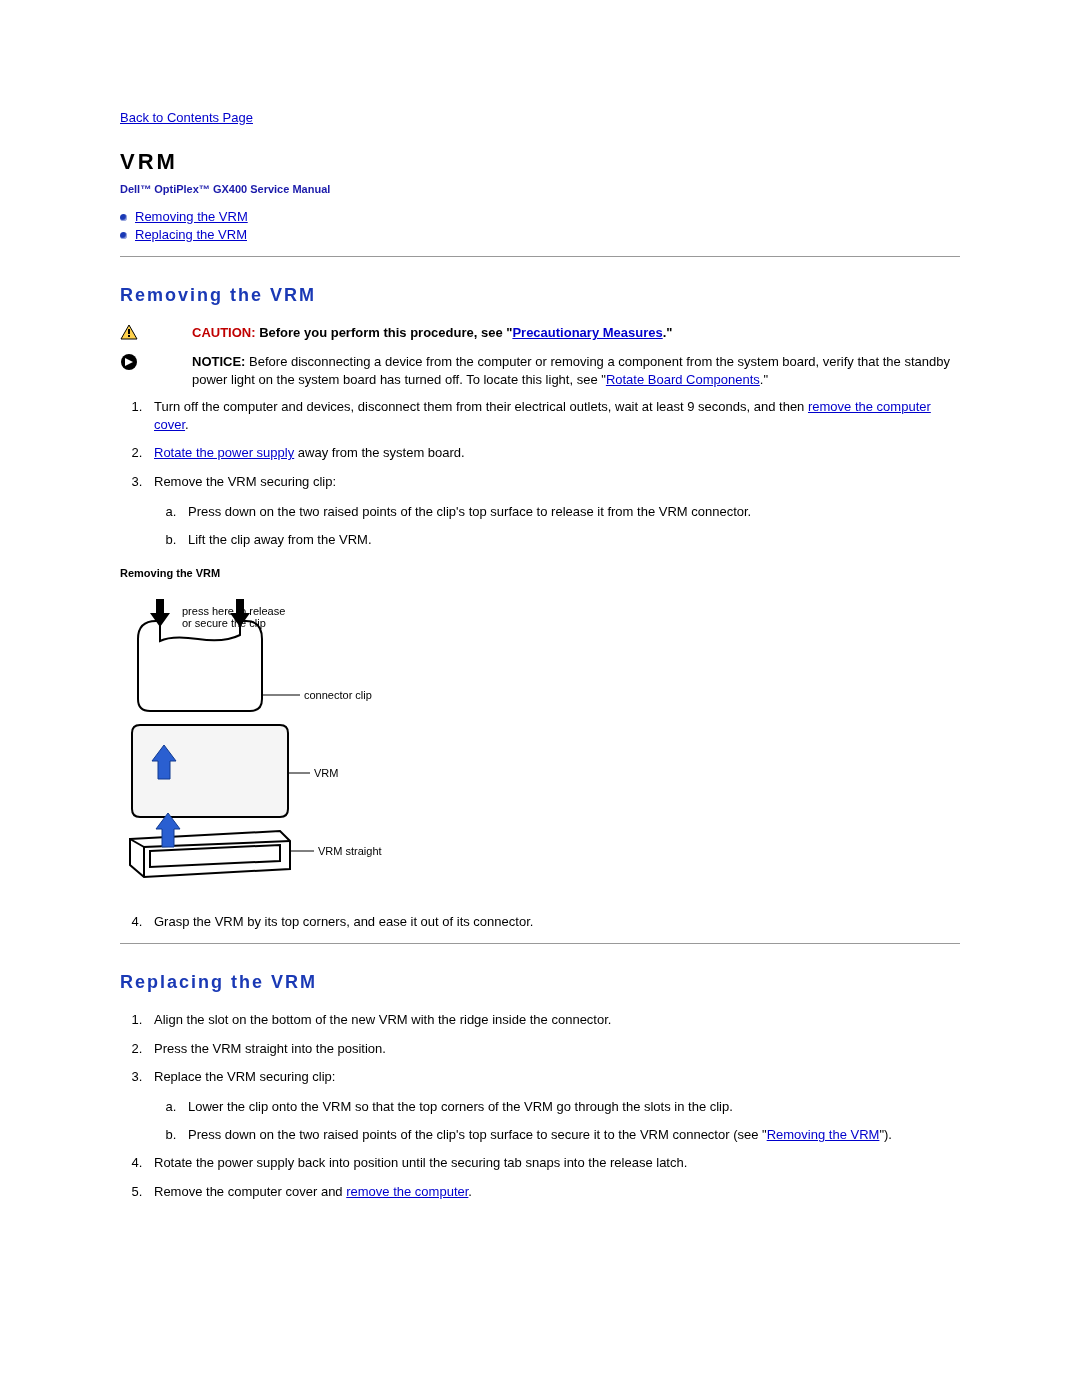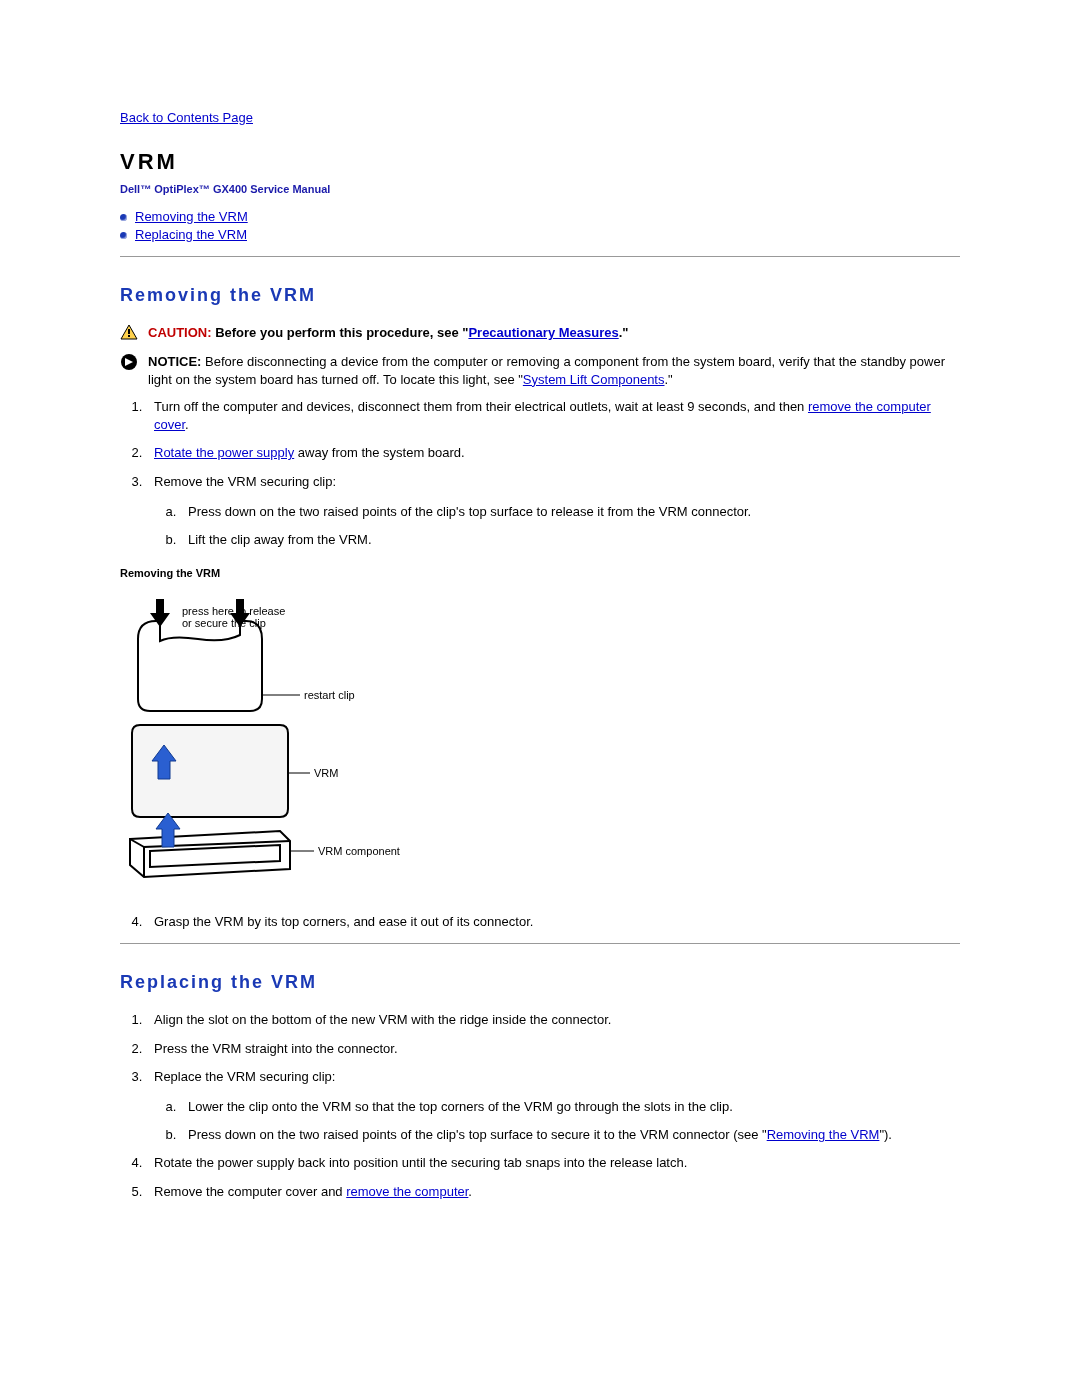--- a/index.html
+++ b/index.html
@@ -46,21 +46,21 @@
     margin: 12px 0 28px 0;
   }
   h2.section {
     font-family: Verdana, Arial, sans-serif;
     color: #1a39b5;
     font-size: 18px;
     letter-spacing: 2px;
     font-weight: bold;
     margin: 10px 0 18px 0;
   }
-  .note-row { display: flex; align-items: flex-start; margin: 6px 0 10px 0; }
+  .note-row { display: flex; align-items: flex-start; margin: 6px 0 10px 0; gap: 44px; }
   .note-row .icon { flex: 0 0 22px; margin-right: 6px; }
   .note-row .text { flex: 1; font-size: 13px; line-height: 1.35; }
   .caution-label { color: #c00000; font-weight: bold; }
   .caution-text { font-weight: bold; }
   .caution-link { color: #0000cc; font-weight: bold; text-decoration: underline; }
   .notice-label { font-weight: bold; margin-top: 20px; }
   ol.steps { margin: 10px 0 12px 26px; padding: 0; }
   ol.steps > li { margin: 10px 0; padding-left: 8px; font-size: 13px; line-height: 1.4; }
   ol.sub { list-style-type: lower-alpha; margin: 12px 0 4px 26px; padding: 0; }
   ol.sub > li { margin: 10px 0; padding-left: 8px; font-size: 13px; }
@@ -107,21 +107,21 @@
 </div>
 
 <div class="note-row">
   <div class="icon">
     <svg width="18" height="18" viewBox="0 0 18 18">
       <circle cx="9" cy="9" r="8" fill="#000"></circle>
       <path d="M5 5 L13 9 L5 13 Z" fill="#fff"></path>
     </svg>
   </div>
   <div class="text">
-    <span class="notice-label">NOTICE: </span><span>Before disconnecting a device from the computer or removing a component from the system board, verify that the standby power light on the system board has turned off. To locate this light, see "</span><a href="#">System Lift Components</a><span>."</span>
+    <span class="notice-label">NOTICE: </span><span>Before disconnecting a device from the computer or removing a component from the system board, verify that the standby power light on the system board has turned off. To locate this light, see "</span><a href="#">Rotate Board Components</a><span>."</span>
   </div>
 </div>
 
 <ol class="steps">
   <li><span>Turn off the computer and devices, disconnect them from their electrical outlets, wait at least 9 seconds, and then </span><a href="#">remove the computer cover</a><span>.</span></li>
   <li><a href="#">Rotate the power supply</a><span> away from the system board.</span></li>
   <li>
     <span>Remove the VRM securing clip:</span>
     <ol class="sub">
       <li>Press down on the two raised points of the clip's top surface to release it from the VRM connector.</li>
@@ -172,36 +172,36 @@
     </g>
 
     <g stroke="#000" stroke-width="1">
       <line x1="142" y1="96" x2="180" y2="96"></line>
       <line x1="168" y1="174" x2="190" y2="174"></line>
       <line x1="170" y1="252" x2="194" y2="252"></line>
     </g>
   </svg>
   <div class="fig-label" style="left:62px; top:6px; white-space:pre;">press here to release
 or secure the clip</div>
-  <div class="fig-label" style="left:184px; top:90px;">restart clip</div>
+  <div class="fig-label" style="left:184px; top:90px;">connector clip</div>
   <div class="fig-label" style="left:194px; top:168px;">VRM</div>
-  <div class="fig-label" style="left:198px; top:246px;">VRM component</div>
+  <div class="fig-label" style="left:198px; top:246px;">VRM straight</div>
 </div>
 
 <ol class="steps" start="4">
   <li>Grasp the VRM by its top corners, and ease it out of its connector.</li>
 </ol>
 
 <hr>
 
 <h2 class="section">Replacing the VRM</h2>
 
 <ol class="steps">
   <li>Align the slot on the bottom of the new VRM with the ridge inside the connector.</li>
-  <li>Press the VRM straight into the connector.</li>
+  <li>Press the VRM straight into the position.</li>
   <li>
     <span>Replace the VRM securing clip:</span>
     <ol class="sub">
       <li>Lower the clip onto the VRM so that the top corners of the VRM go through the slots in the clip.</li>
       <li><span>Press down on the two raised points of the clip's top surface to secure it to the VRM connector (see "</span><a href="#">Removing the VRM</a><span>").</span></li>
     </ol>
   </li>
   <li>Rotate the power supply back into position until the securing tab snaps into the release latch.</li>
   <li><span>Remove the computer cover and </span><a href="#">remove the computer</a><span>.</span></li>
 </ol>

